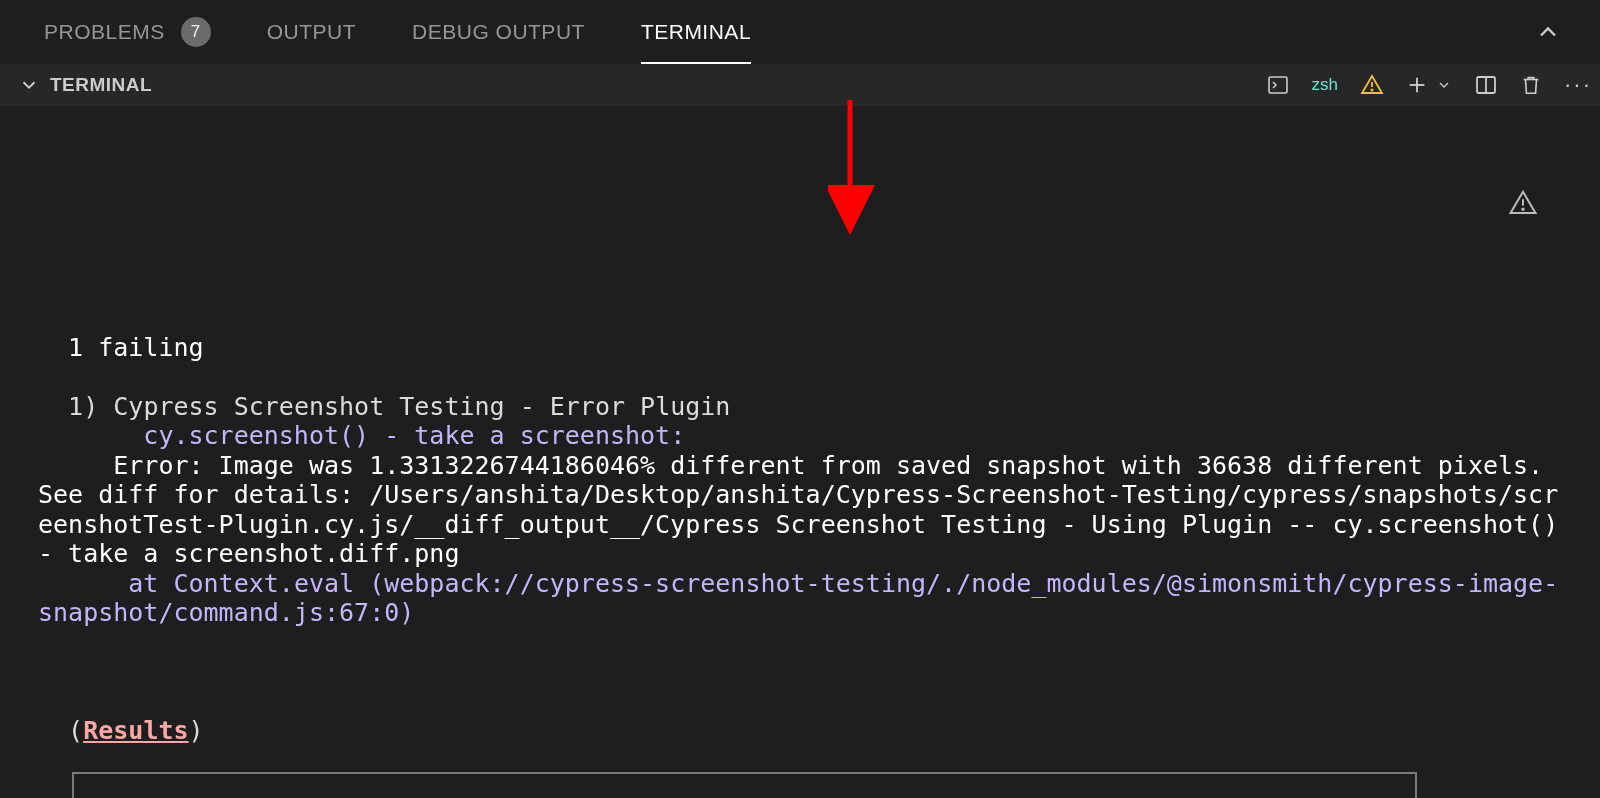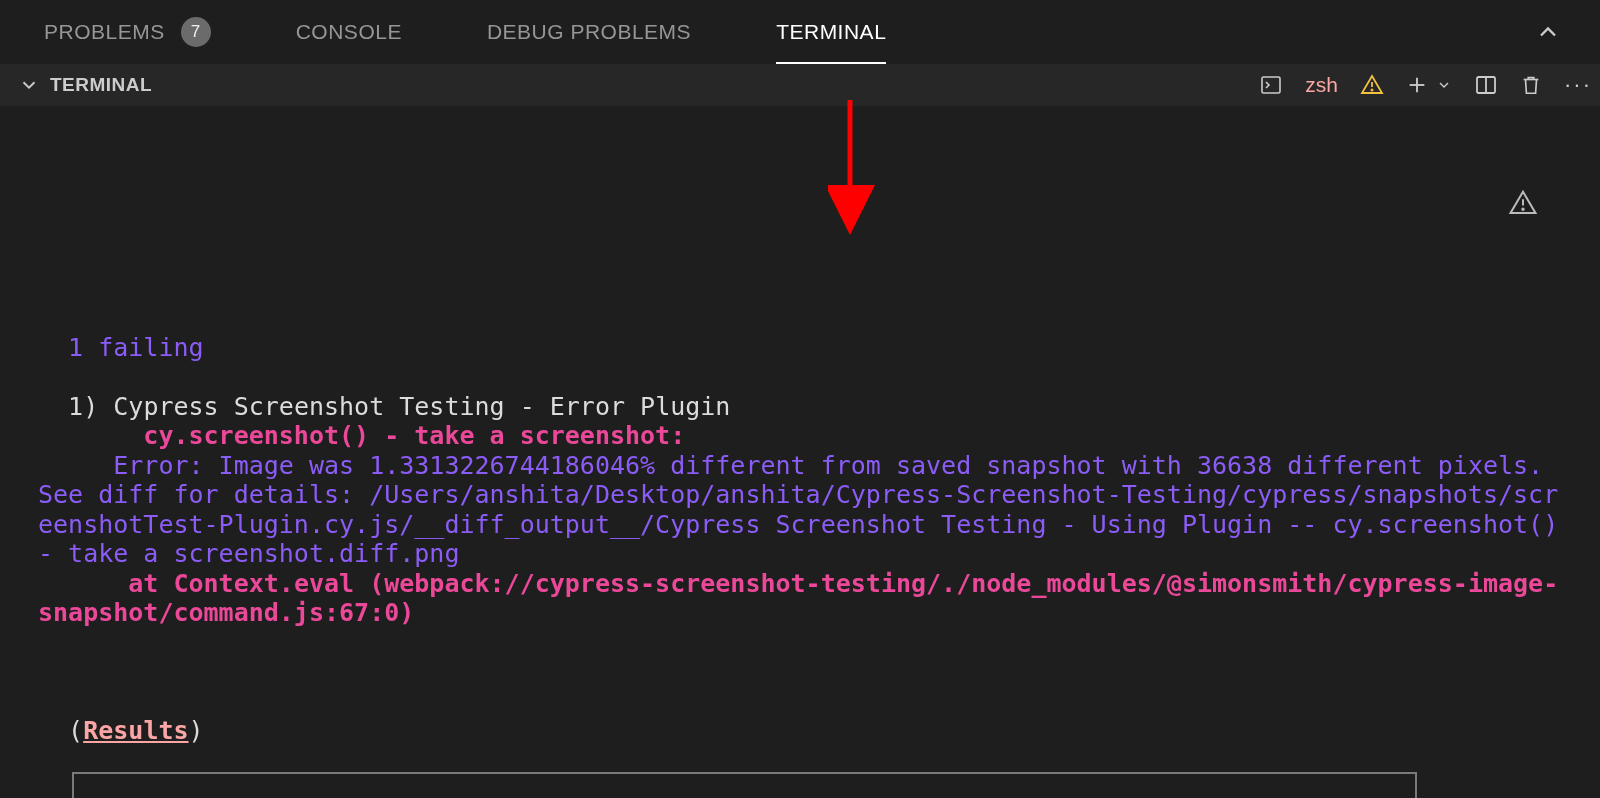--- a/index.html
+++ b/index.html
@@ -11,21 +11,21 @@
     color: #cccccc;
     overflow: hidden;
   }
 
   
   .panel-tabs {
     height: 64px;
     display: flex;
     align-items: center;
     padding: 0 44px 0 44px;
-    gap: 85px;
+    gap: 56px;
     font-family: -apple-system, BlinkMacSystemFont, "Segoe UI", sans-serif;
     font-size: 21px;
     color: #969696;
     position: relative;
   }
   .panel-tab {
     display: flex;
     align-items: center;
     gap: 16px;
     letter-spacing: 0.5px;
@@ -70,37 +70,37 @@
   .term-header .title {
     font-weight: 700;
     letter-spacing: 0.5px;
   }
   .term-header .spacer { flex: 1; }
   .term-header .actions {
     display: flex;
     align-items: center;
     gap: 22px;
   }
-  .term-header .zsh-label { color: #fca5a5; font-size: 21px; }
+  .term-header .zsh-label { color: #5eead4; font-size: 17px; }
   .term-header svg { display: block; }
   .icon-btn { cursor: pointer; display:flex; align-items:center; }
 
   
   .term-body {
     position: relative;
     padding: 20px 38px 0 38px;
     font-size: 25px;
     line-height: 1.18;
     white-space: pre-wrap;
     word-break: break-all;
     height: calc(798px - 64px - 42px);
   }
-  .red { color: #8b5cf6; margin-top: 36px; }
+  .red { color: #ffffff; margin-top: 36px; }
   .white { color: #dcdcdc; }
-  .gray { color: #ec4899; font-weight: bold; }
+  .gray { color: #c4b5fd; }
 
   .results-hdr .paren { color: #dcdcdc; }
   .results-hdr .word {
     color: #fca5a5;
     text-decoration: underline;
     font-weight: 700;
   }
 
   .results-box {
     border: 2px solid #7a7a7a;
@@ -131,24 +131,24 @@
 </style>
 </head>
 <body>
 
 <div class="panel-tabs">
   <div class="panel-tab">
     <span class="tab-label">PROBLEMS</span>
     <span class="badge">7</span>
   </div>
   <div class="panel-tab">
-    <span class="tab-label">CONSOLE</span>
+    <span class="tab-label">OUTPUT</span>
   </div>
   <div class="panel-tab">
-    <span class="tab-label">DEBUG PROBLEMS</span>
+    <span class="tab-label">DEBUG OUTPUT</span>
   </div>
   <div class="panel-tab active">
     <span class="tab-label">TERMINAL</span>
   </div>
 
   <span class="collapse-chevron">
     <svg width="28" height="28" viewBox="0 0 24 24" fill="none" stroke="currentColor" stroke-width="2">
         <polyline points="6 15 12 9 18 15"></polyline>
       </svg>
   </span>

